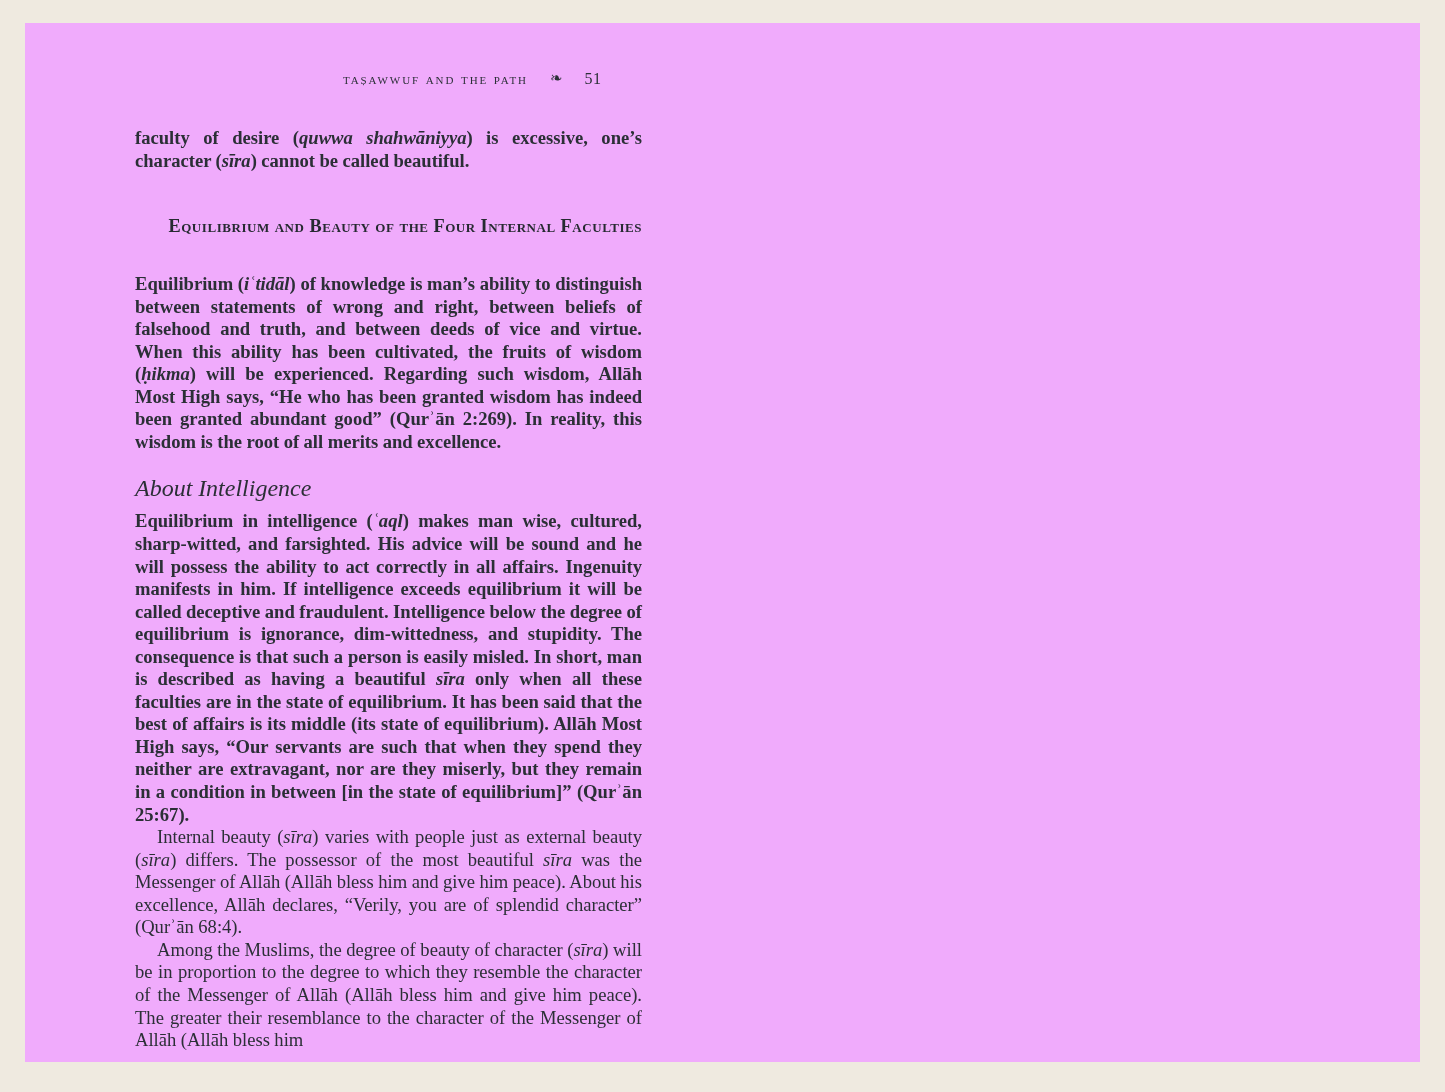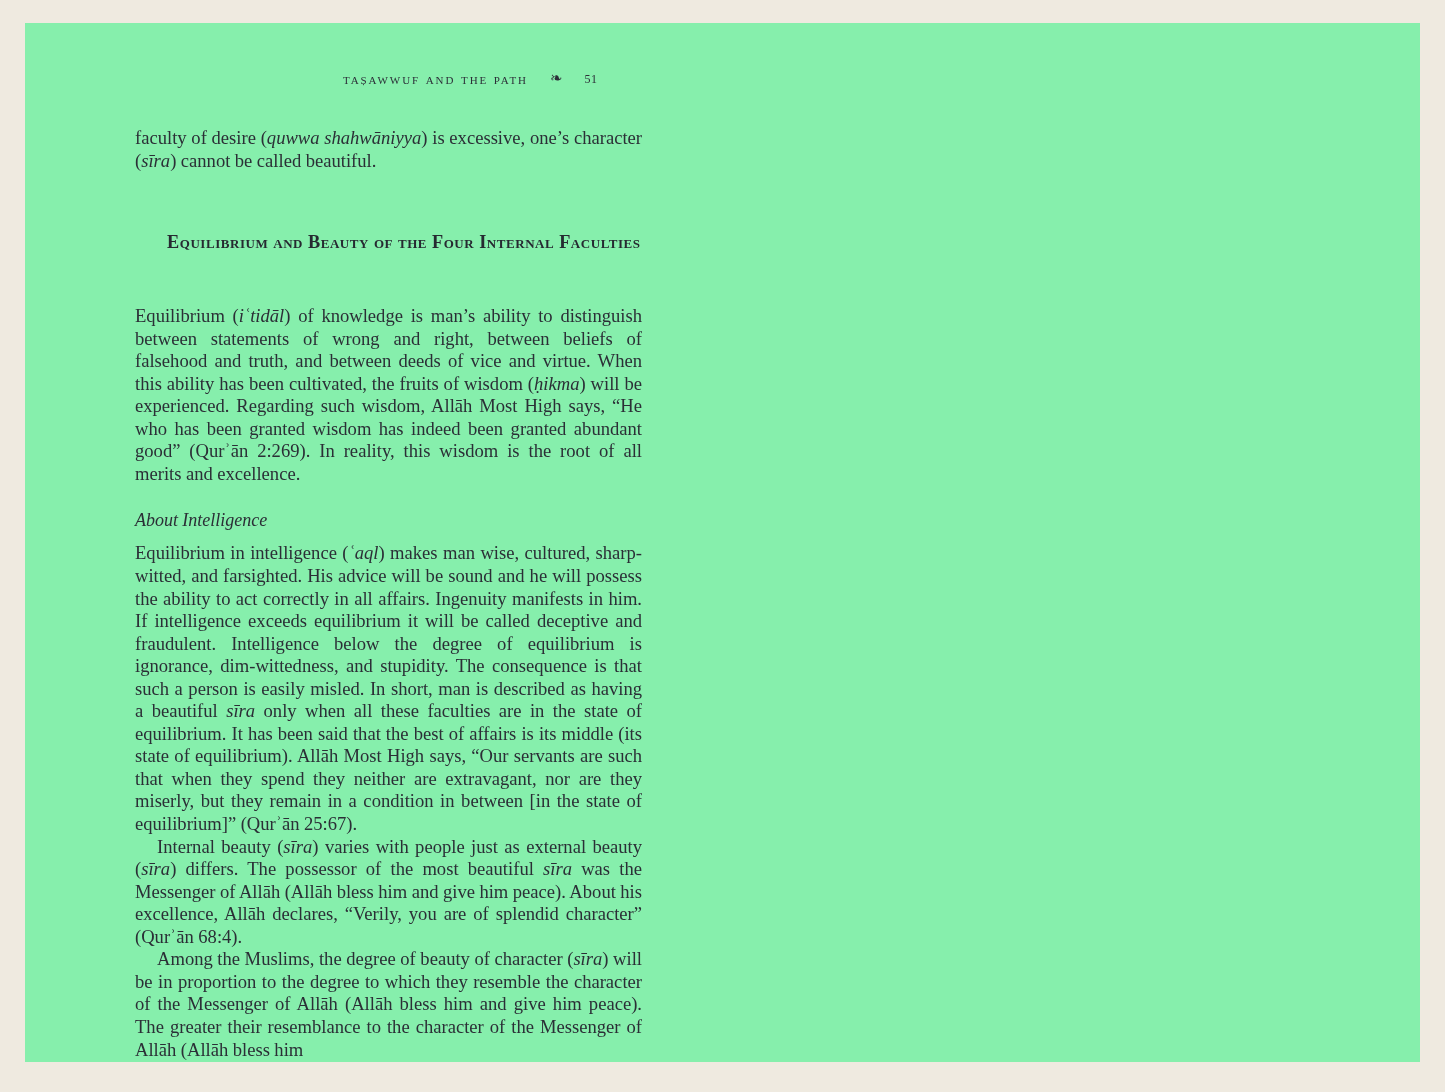--- a/index.html
+++ b/index.html
@@ -13,21 +13,21 @@
     font-family: "Liberation Serif", "DejaVu Serif", serif;
     overflow: hidden;
   }
 
   #spread {
     position: absolute;
     left: 25px;
     top: 23px;
     width: 1395px;
     height: 1039px;
-    background: #86efac;
+    background: #f0abfc;
     box-shadow: 0 0 0 0 rgba(0,0,0,0);
   }
 
   .page {
     position: absolute;
     top: 0;
     height: 100%;
     box-sizing: border-box;
   }
   .page-left  { left: 0px;   width: 697px; }
@@ -48,21 +48,21 @@
   }
   .runhead-left  { left: 318px; }
 
   .runhead .rh-title {
     font-variant: small-caps;
     text-transform: lowercase;
     font-size: 15.4px;
     letter-spacing: 1.9px;
   }
   .runhead .rh-folio {
-    font-size: 12px;
+    font-size: 16px;
     letter-spacing: 0.6px;
   }
   .ornament {
     display: inline-block;
     font-size: 15px;
     line-height: 1;
     color: #2c3038;
     transform: translateY(-1px);
   }
   .gap-l { display:inline-block; width: 22px; }
@@ -81,57 +81,57 @@
     hyphens: none;
     word-spacing: -0.2px;
   }
   .col-left  { left: 110px; }
 
   p {
     margin: 0;
     text-align: justify;
     text-justify: inter-word;
   }
-  p.noindent { text-indent: 0; }
+  p.noindent { text-indent: 0; font-weight: bold; }
   p.indent   { text-indent: 22px; }
 
   .spacer-sm { height: 11px; }
   .spacer-md { height: 24px; }
   .spacer-lg { height: 42px; }
 
   
   h2.section-head {
-    margin: 16px;
+    margin: 0;
     padding: 0;
     font-size: 18.3px;
     font-weight: bold;
     font-variant: small-caps;
     letter-spacing: 0.55px;
     color: #262a31;
-    text-align: center;
+    text-align: right;
     text-indent: 16px;
     line-height: 24px;
     white-space: nowrap;
   }
   h3.sub-caps {
     margin: 0;
     padding: 0;
     font-size: 13.4px;
     font-weight: bold;
     font-variant: small-caps;
     letter-spacing: 0.85px;
     color: #2b2f36;
     text-align: left;
     line-height: 20px;
     text-transform: lowercase;
   }
   h3.sub-italic {
     margin: 0;
     padding: 0;
-    font-size: 18px;
+    font-size: 24px;
     font-style: italic;
     font-weight: normal;
     color: #2b2f36;
     text-align: left;
     line-height: 22px;
   }
 
   i, em { font-style: italic; }
 </style>
 </head>

